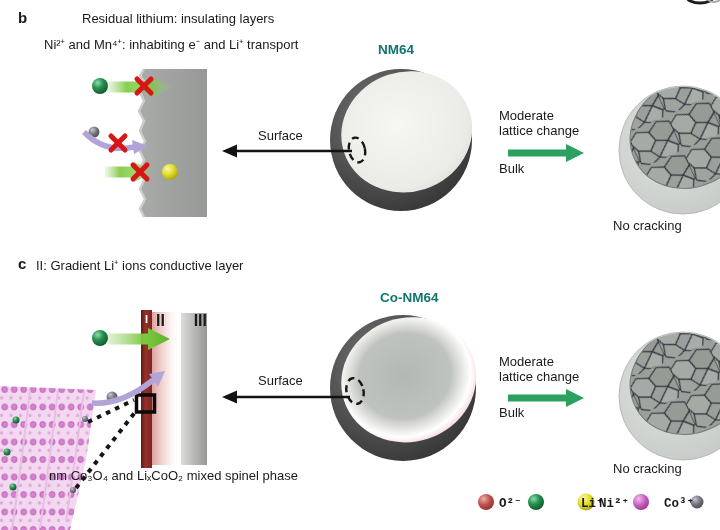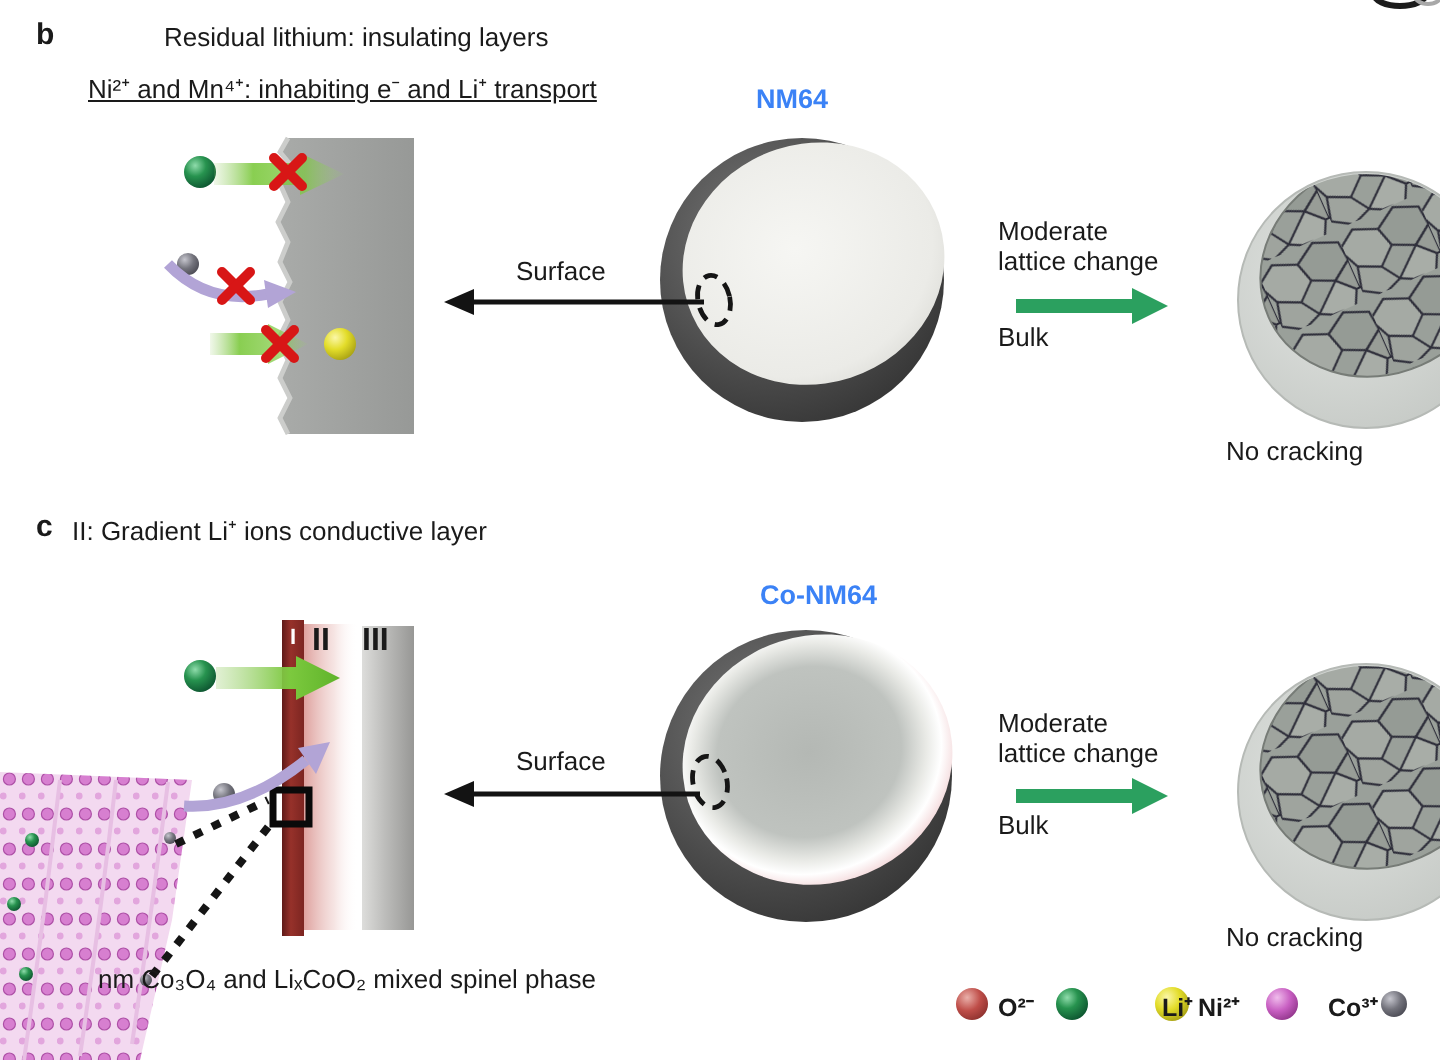--- a/index.html
+++ b/index.html
@@ -1,25 +1,25 @@
 <!DOCTYPE html>
 <html><head>
 <meta charset="utf-8">
 <style>
   html,body{margin:0;padding:0;background:#ffffff;}
   #fig{position:relative;width:720px;height:530px;background:#ffffff;overflow:hidden;
        font-family:"Liberation Sans", sans-serif;color:#1a1a1a;}
   #scene{position:absolute;left:0;top:0;}
   .txt{position:absolute;white-space:nowrap;font-size:13px;line-height:1.15;}
   .panel-letter{font-weight:bold;font-size:15px;}
-  .accent{color:#3b82f6;font-weight:bold;font-size:13.5px;}
+  .accent{color:#0f766e;font-weight:bold;font-size:13.5px;}
   .center{white-space:normal;}
   .wrapbox{white-space:normal;}
   .layer-lab{position:absolute;font-weight:bold;font-size:16px;}
-  .legend-lab{position:absolute;font-weight:bold;font-size:12.5px;}
+  .legend-lab{position:absolute;font-weight:bold;font-size:12.5px;font-family:Liberation Mono, monospace;}
 </style>
 </head>
 <body>
 
 <div id="fig">
 
   <svg id="scene" width="720" height="530" viewBox="0 0 720 530">
     <defs>
       <radialGradient id="gIonGreen" cx="35%" cy="30%" r="75%">
         <stop offset="0%" stop-color="#8fdcab"></stop>
@@ -221,36 +221,36 @@
     </g>
 
     <g>
       <ellipse cx="700" cy="-3" rx="13" ry="6" fill="none" stroke="#1c1c1c" stroke-width="3"></ellipse>
       <ellipse cx="714" cy="-3" rx="7" ry="5" fill="none" stroke="#a8a8a8" stroke-width="2"></ellipse>
     </g>
   </svg>
 
   <div class="txt panel-letter" style="left:18px;top:9px;">b</div>
   <div class="txt" style="left:44px;top:12px;margin-left:38px;">Residual lithium: insulating layers</div>
-  <div class="txt" style="left:44px;top:38px;text-decoration:underline;">Ni²⁺ and Mn⁴⁺: inhabiting e⁻ and Li⁺ transport</div>
+  <div class="txt" style="left:44px;top:38px;">Ni²⁺ and Mn⁴⁺: inhabiting e⁻ and Li⁺ transport</div>
   <div class="txt accent" style="left:378px;top:42px;">NM64</div>
   <div class="txt" style="left:258px;top:129px;">Surface</div>
   <div class="txt center wrapbox" style="left:499px;top:109px;width:88px;">Moderate lattice change</div>
   <div class="txt center" style="left:499px;top:162px;width:88px;">Bulk</div>
   <div class="txt center" style="left:613px;top:219px;width:130px;">No cracking</div>
 
   <div class="txt panel-letter" style="left:18px;top:255px;">c</div>
   <div class="txt" style="left:36px;top:259px;">II: Gradient Li⁺ ions conductive layer</div>
   <div class="layer-lab" style="left:141px;top:313px;width:11px;text-align:center;color:#ffffff;font-size:11px;">I</div>
   <div class="layer-lab" style="left:156px;top:312px;">II</div>
-  <div class="layer-lab" style="left:181px;top:312px;width:26px;text-align:left;">III</div>
+  <div class="layer-lab" style="left:181px;top:312px;width:26px;text-align:right;">III</div>
   <div class="txt accent" style="left:380px;top:290px;">Co-NM64</div>
   <div class="txt" style="left:258px;top:374px;">Surface</div>
   <div class="txt center wrapbox" style="left:499px;top:355px;width:88px;">Moderate lattice change</div>
   <div class="txt center" style="left:499px;top:406px;width:88px;">Bulk</div>
   <div class="txt center" style="left:613px;top:462px;width:130px;">No cracking</div>
-  <div class="txt" style="left:3px;top:483px;padding-left:46px;">nm Co₃O₄ and LiₓCoO₂ mixed spinel phase</div>
+  <div class="txt" style="left:3px;top:469px;padding-left:46px;">nm Co₃O₄ and LiₓCoO₂ mixed spinel phase</div>
 
   <div class="legend-lab" style="left:499px;top:495px;">O²⁻</div>
   <div class="legend-lab" style="left:581px;top:495px;">Li⁺</div>
   <div class="legend-lab" style="left:599px;top:495px;">Ni²⁺</div>
   <div class="legend-lab" style="left:664px;top:495px;">Co³⁺</div>
 </div>
 
 </body></html>

